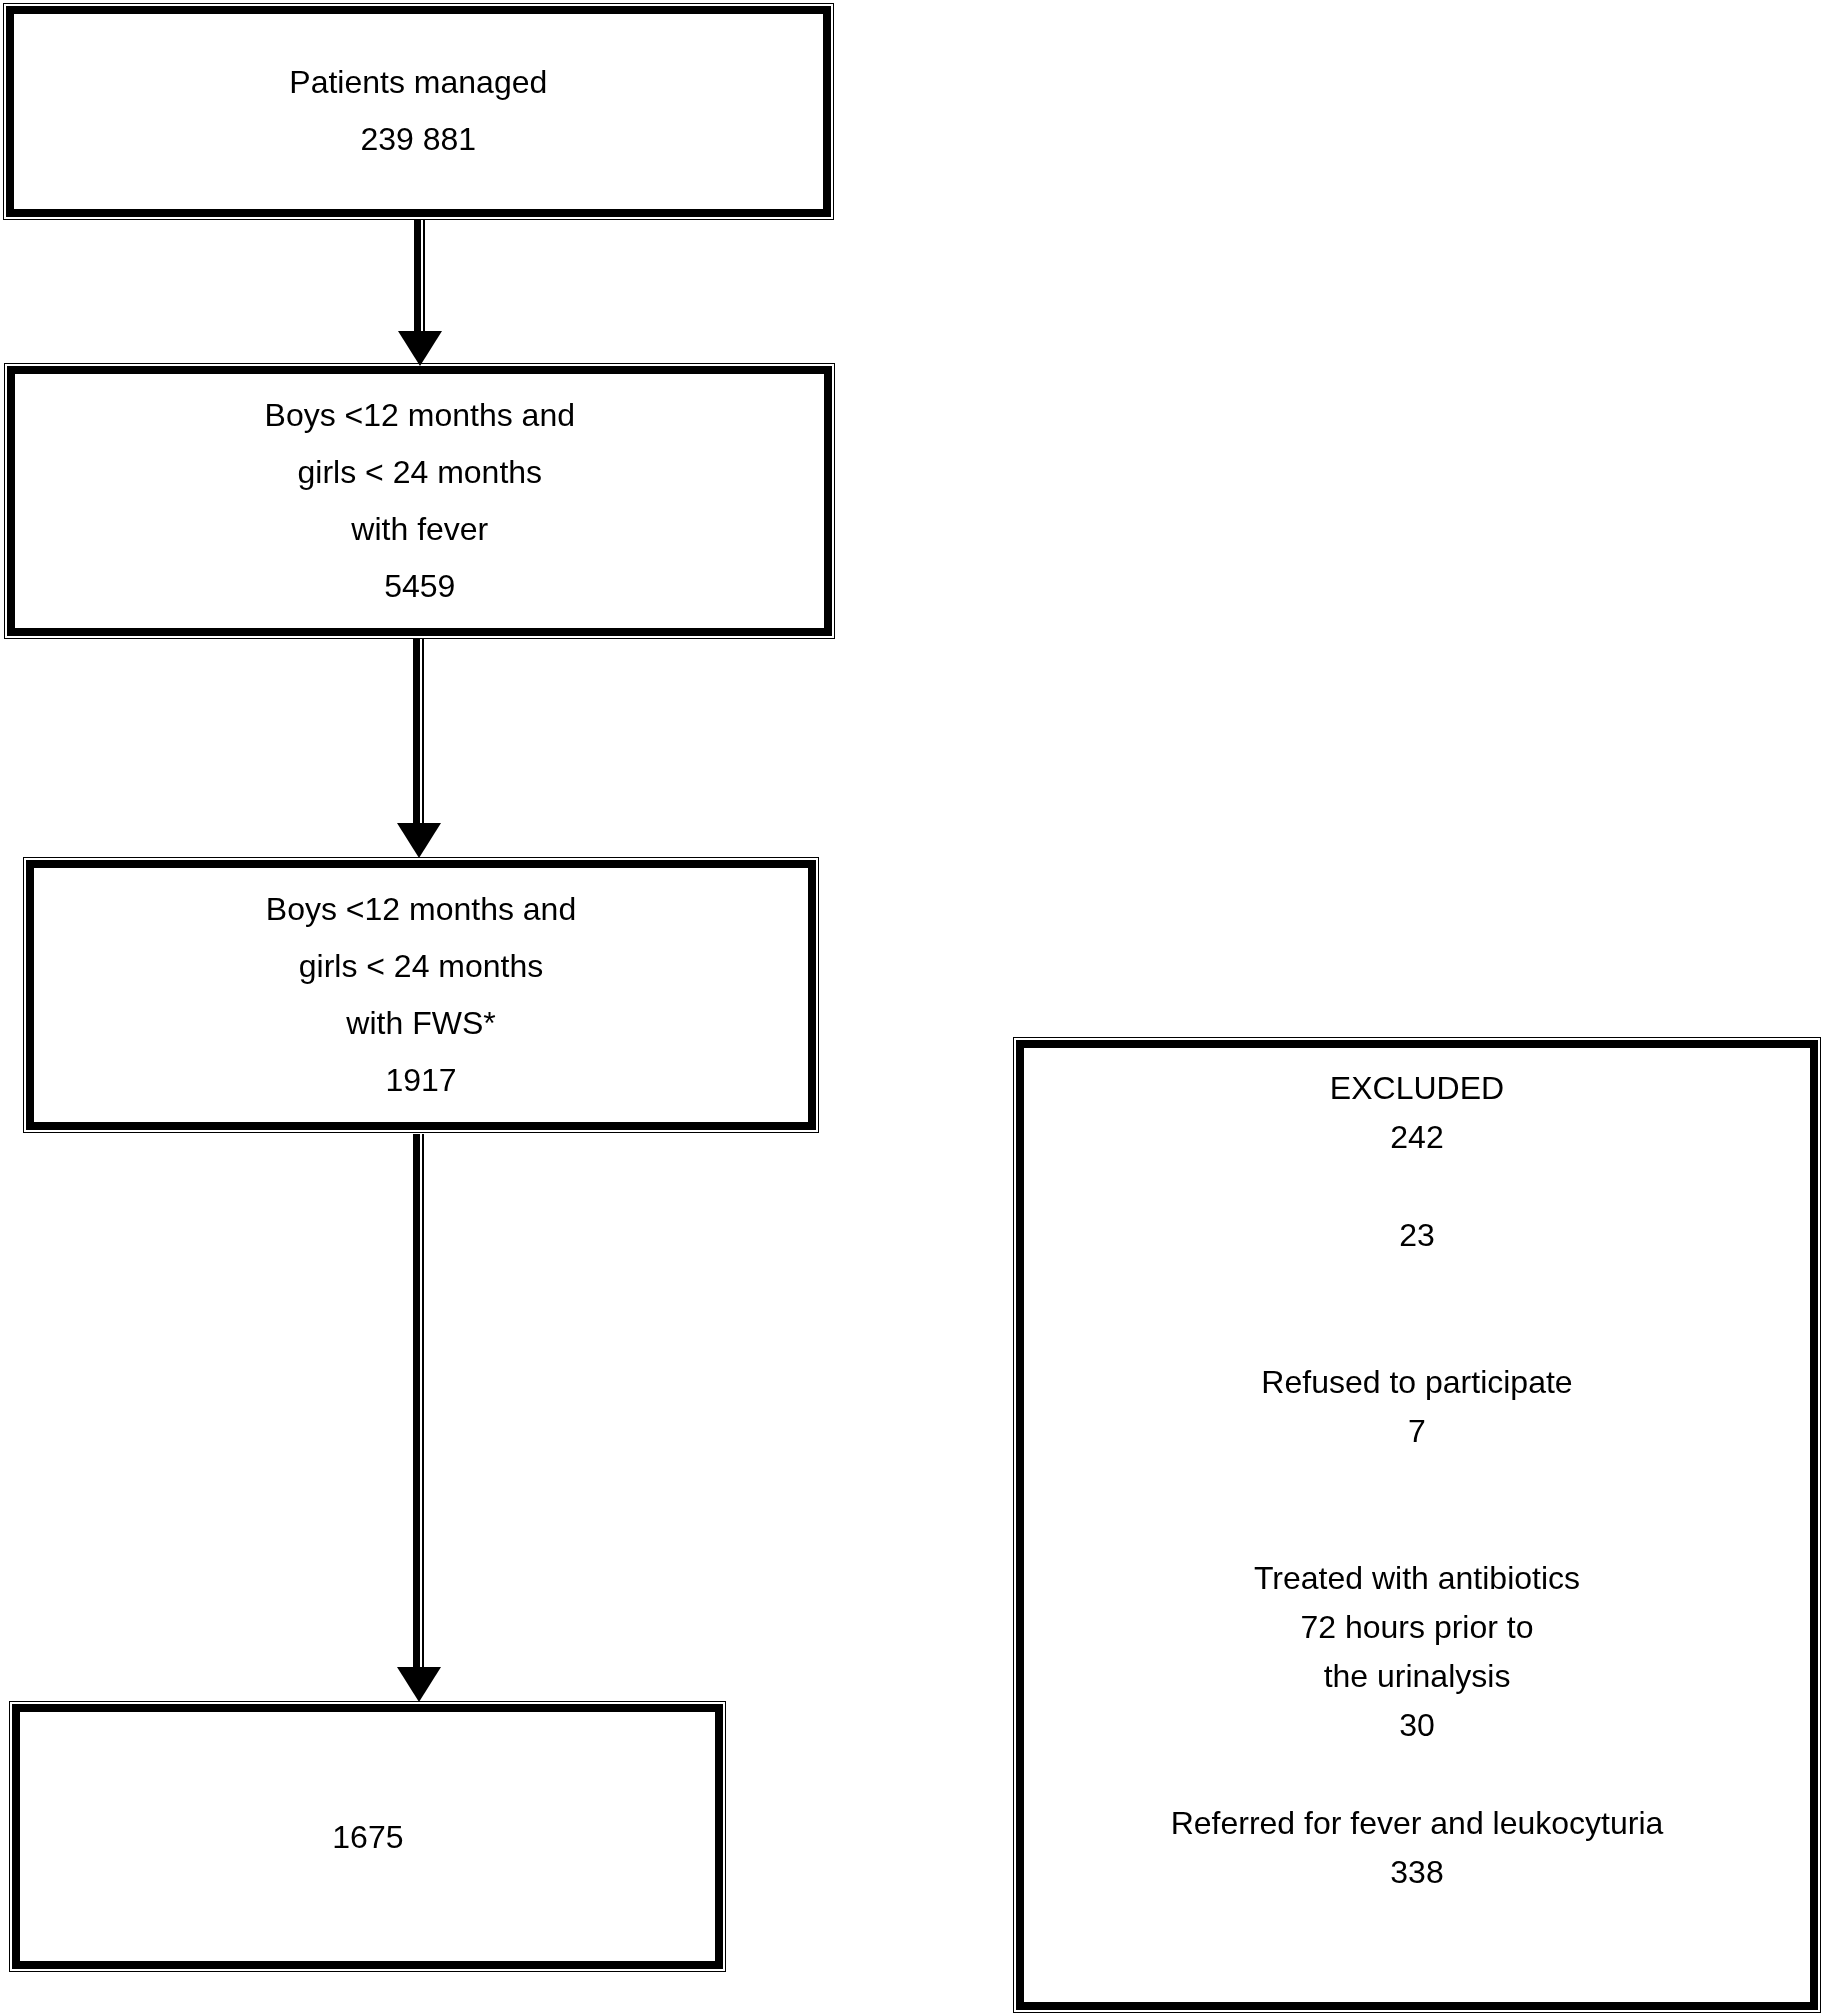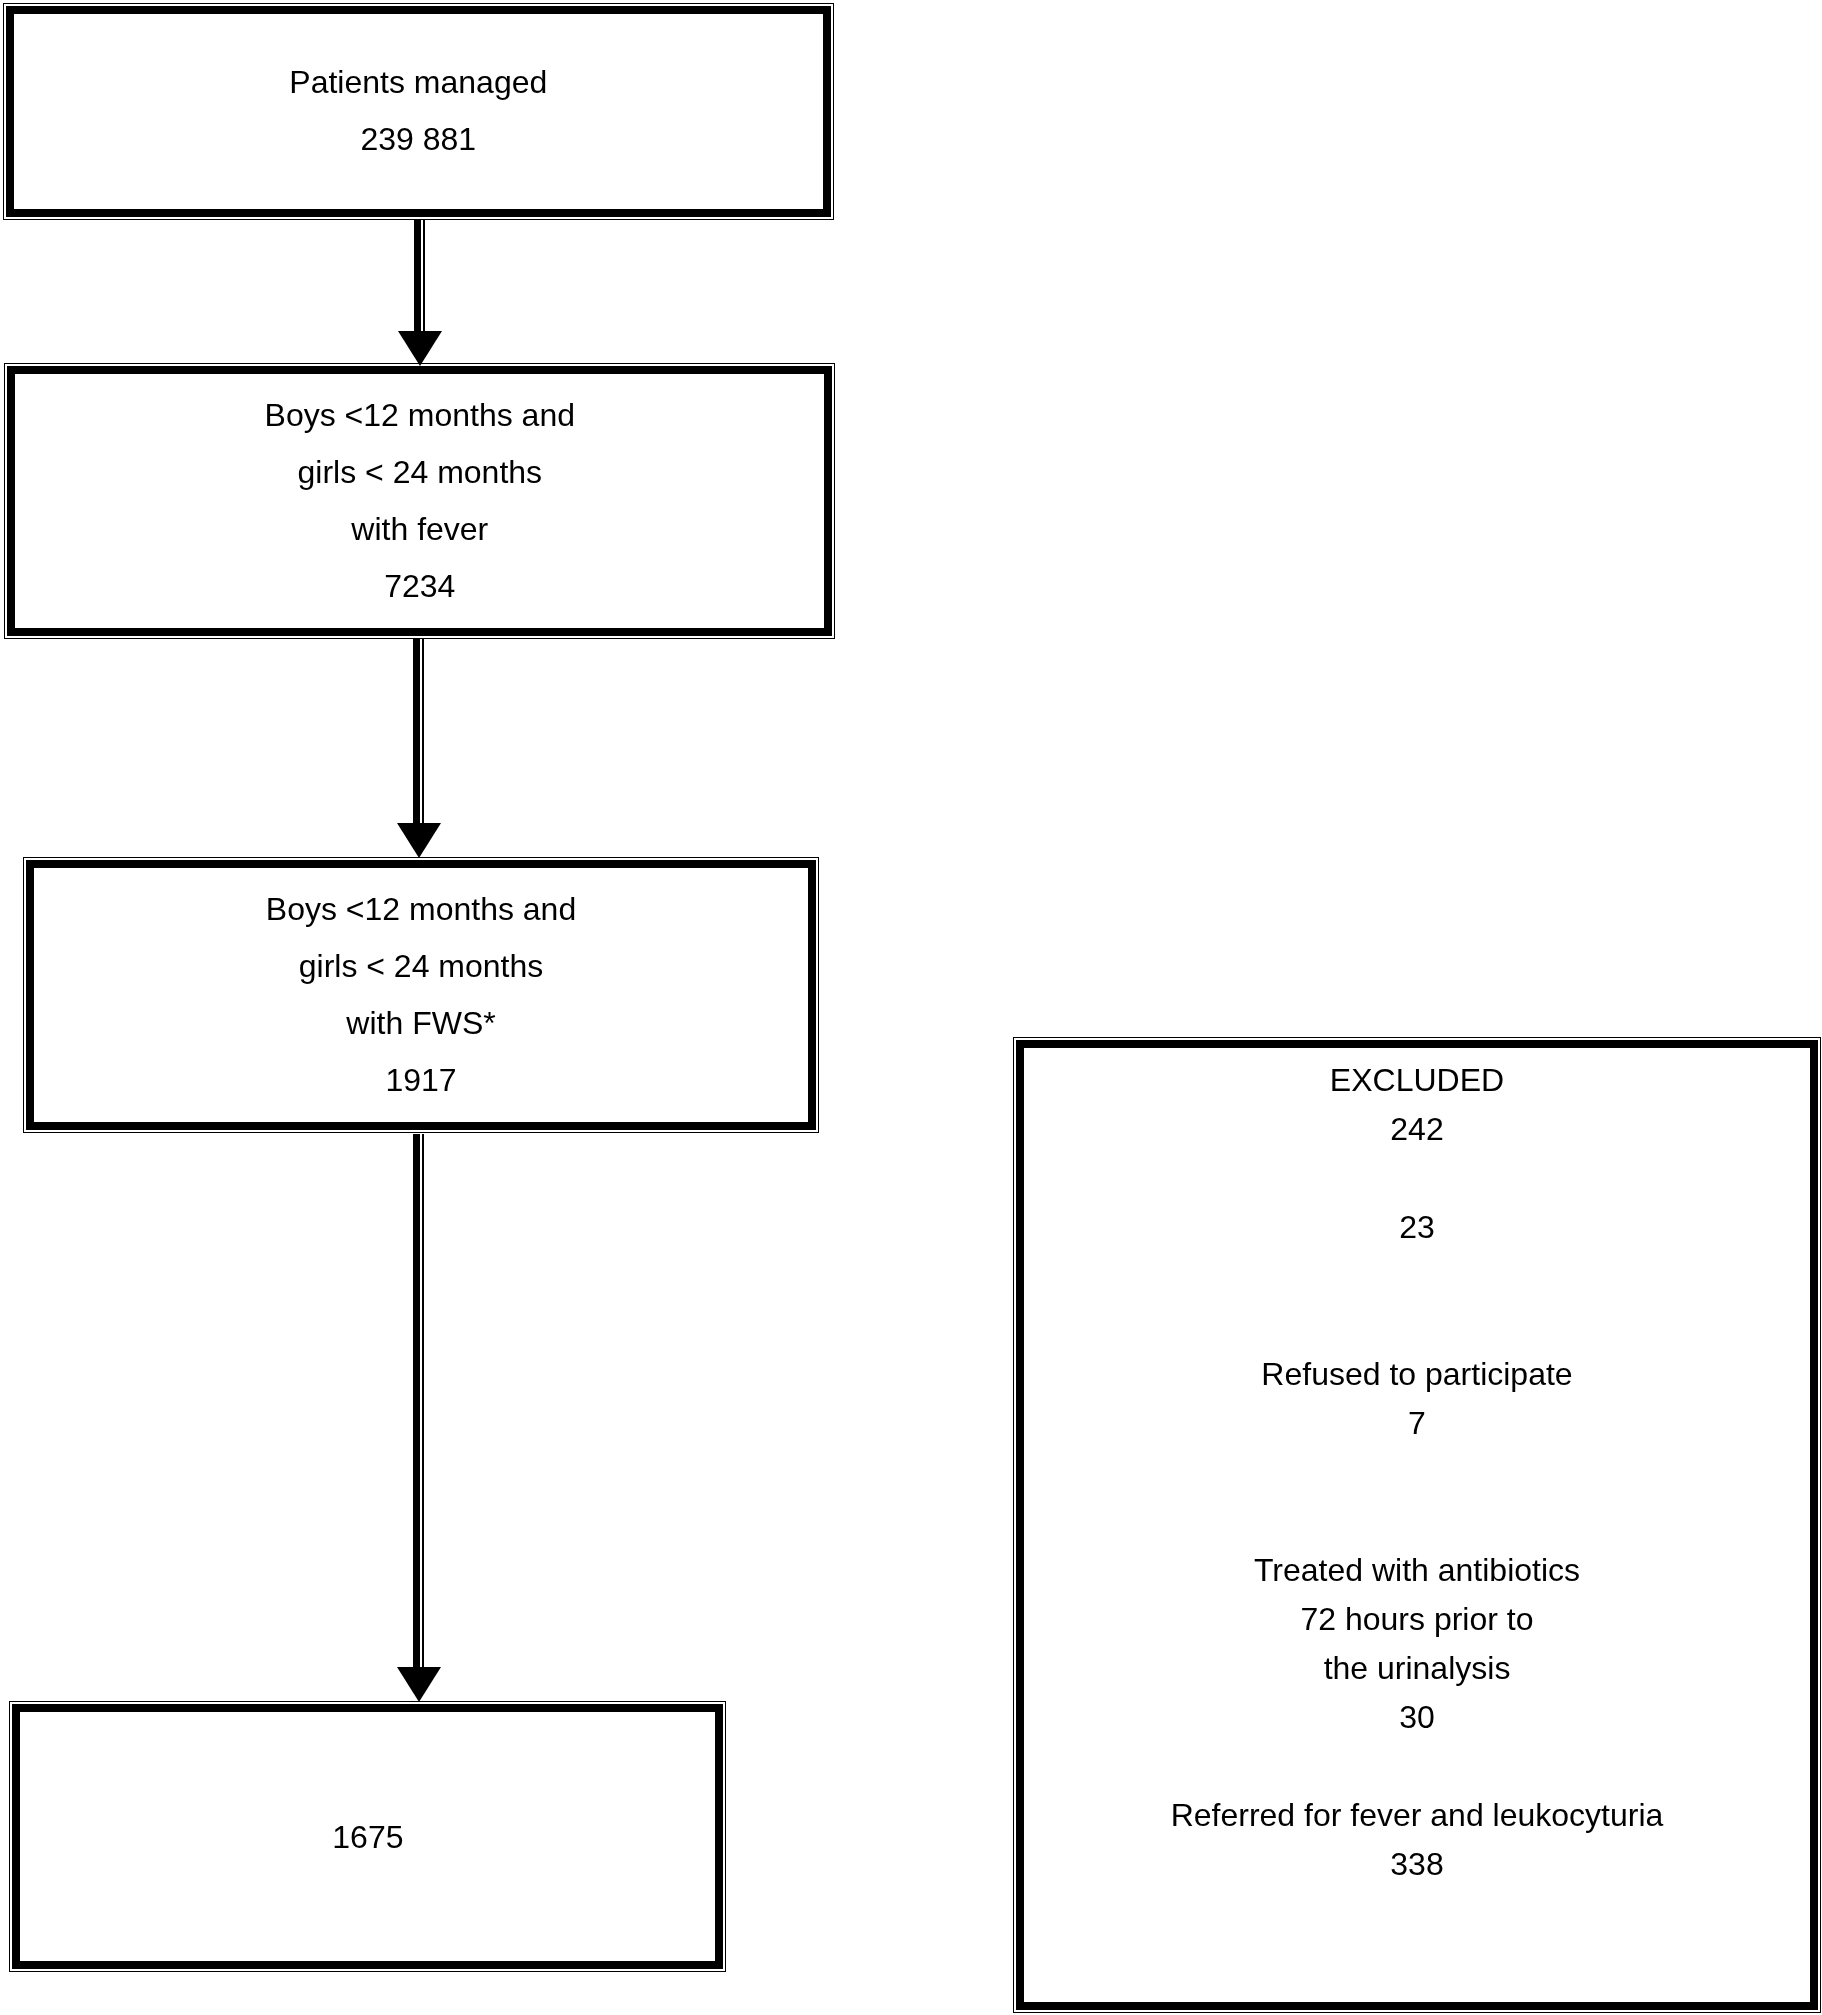--- a/index.html
+++ b/index.html
@@ -33,21 +33,21 @@
   }
   .dbox .ln {
     width: 100%;
     white-space: nowrap;
   }
   .ln78 { height: 57px; line-height: 57px; }
   .ln74 { height: 54px; line-height: 54px; }
   .ln67 { height: 49px; line-height: 49px; }
   .excluded-box {
     justify-content: flex-start;
-    padding-top: 8px;
+    padding-top: 16px;
   }
   
   .aline {
     position: absolute;
     width: 11px;
     background: linear-gradient(to right,
       var(--brd, #000000) 0 66%,
       var(--bg, #ffffff) 66% 80%,
       var(--brd, #000000) 80% 100%);
   }
@@ -82,21 +82,21 @@
     <div class="ln ln78">239 881</div>
   </div>
 
   <div class="aline arrow1-line"></div>
   <div class="ahead arrow1-head"></div>
 
   <div class="dbox box-fever">
     <div class="ln ln78">Boys &lt;12 months and</div>
     <div class="ln ln78">girls &lt; 24 months</div>
     <div class="ln ln78">with fever</div>
-    <div class="ln ln78">7234</div>
+    <div class="ln ln78">5459</div>
   </div>
 
   <div class="aline arrow2-line"></div>
   <div class="ahead arrow2-head"></div>
 
   <div class="dbox box-fws">
     <div class="ln ln78">Boys &lt;12 months and</div>
     <div class="ln ln78">girls &lt; 24 months</div>
     <div class="ln ln78">with FWS*</div>
     <div class="ln ln78">1917</div>

